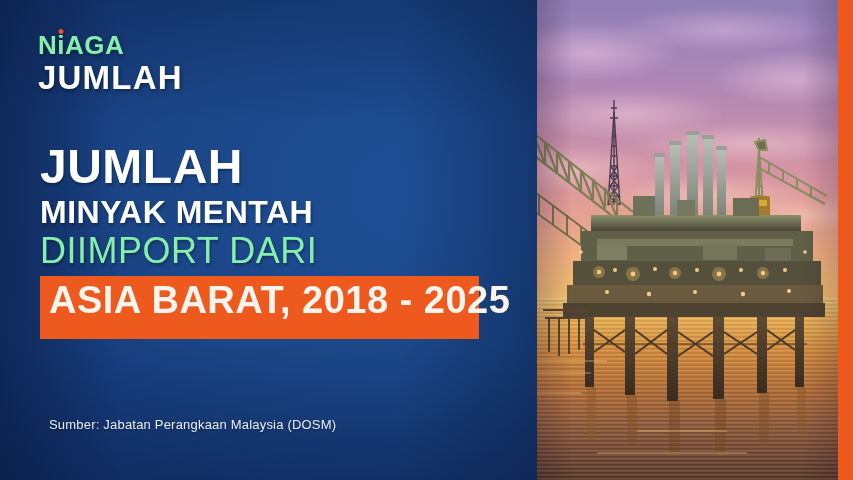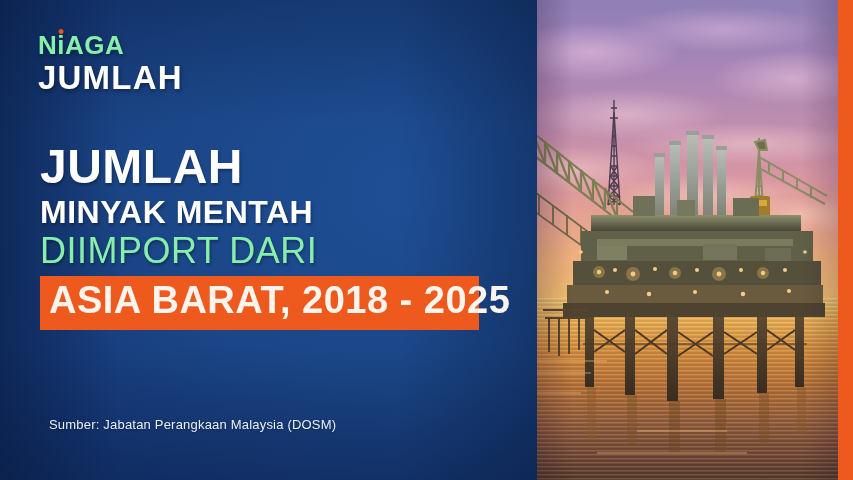--- a/index.html
+++ b/index.html
@@ -117,21 +117,21 @@
     display: block;
   }
   .hl-4 {
     display: inline-block;
     background: #ee5a1e;
     color: #fdf4ee;
     font-size: 38px;
     font-weight: bold;
     letter-spacing: 0.5px;
     line-height: 1.0;
-    padding: 5px 9px 11px 9px;
+    padding: 5px 9px 20px 9px;
     width: 439px;
     box-sizing: border-box;
     white-space: nowrap;
     text-shadow: none;
   }
 
   
   .source {
     position: absolute;
     left: 49px;

